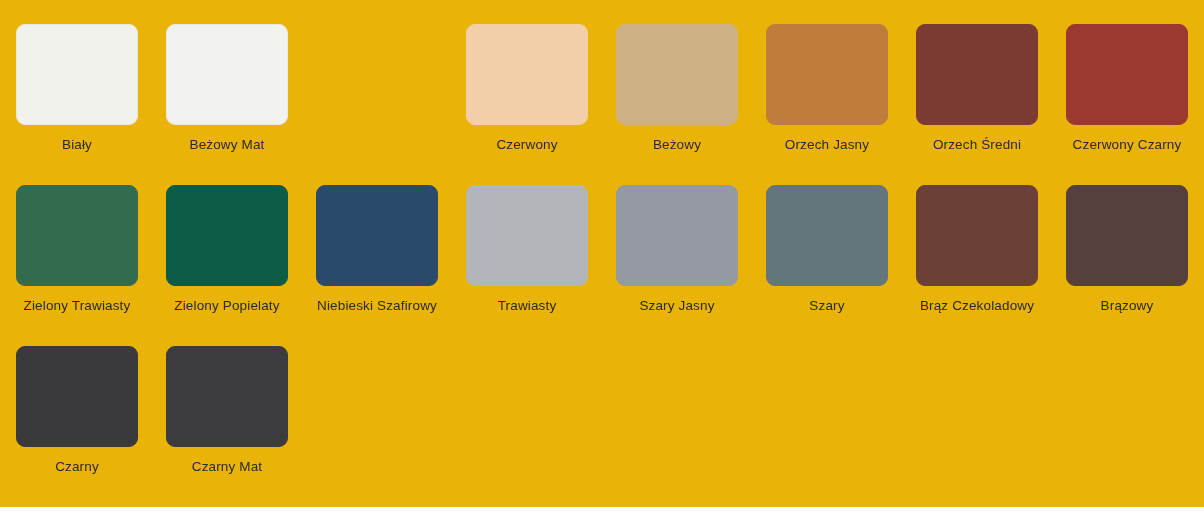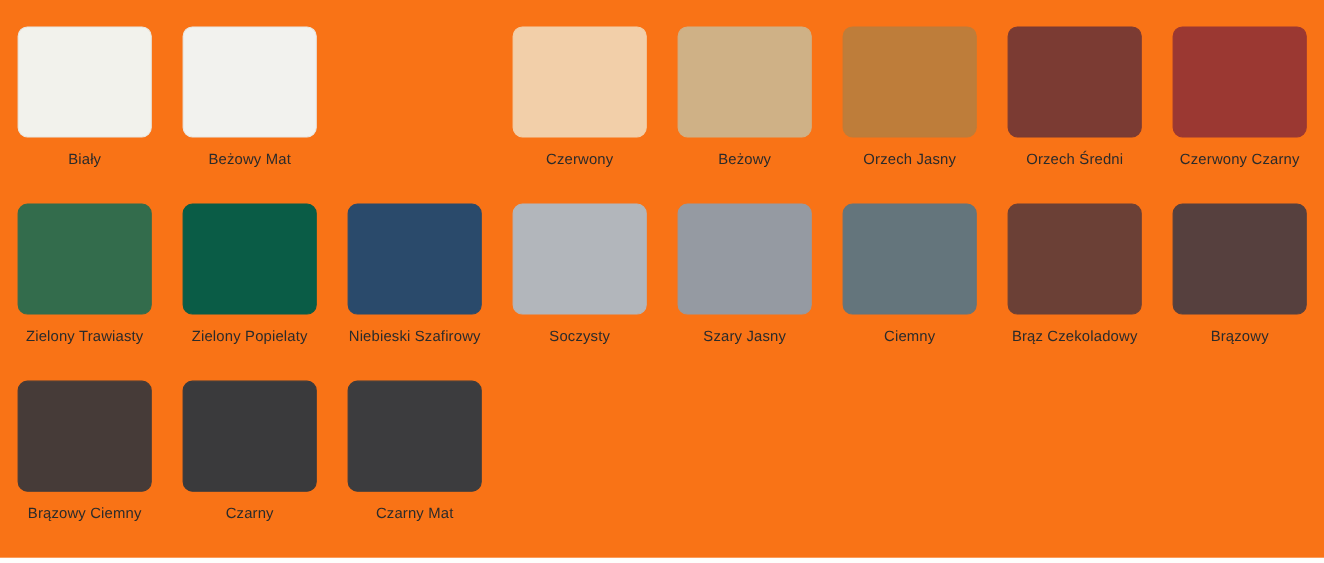--- a/index.html
+++ b/index.html
@@ -47,21 +47,21 @@
     white-space: nowrap;
   }
   .swatch-cell.empty .swatch-chip,
   .swatch-cell.empty .swatch-label {
     visibility: hidden;
   }
 </style>
 </head>
 <body style="background: rgb(254, 254, 252);">
 
-<div id="palette-grid" style="background: #f97316;">
+<div id="palette-grid" style="background: #eab308;">
     <div class="swatch-cell">
       <div class="swatch-chip" style="background-color: rgb(242, 242, 236); border: 1px solid rgb(232, 232, 226);"></div>
       <div class="swatch-label">Biały</div>
     </div>
     <div class="swatch-cell">
       <div class="swatch-chip" style="background-color: rgb(242, 242, 238); border: 1px solid rgb(232, 232, 228);"></div>
       <div class="swatch-label">Beżowy Mat</div>
     </div>
     <div class="swatch-cell empty">
       <div class="swatch-chip"></div>
@@ -94,41 +94,37 @@
     <div class="swatch-cell">
       <div class="swatch-chip" style="background-color: rgb(10, 92, 70); border: 1px solid rgb(10, 92, 70);"></div>
       <div class="swatch-label">Zielony Popielaty</div>
     </div>
     <div class="swatch-cell">
       <div class="swatch-chip" style="background-color: rgb(42, 74, 107); border: 1px solid rgb(42, 74, 107);"></div>
       <div class="swatch-label">Niebieski Szafirowy</div>
     </div>
     <div class="swatch-cell">
       <div class="swatch-chip" style="background-color: rgb(178, 182, 187); border: 1px solid rgb(178, 182, 187);"></div>
-      <div class="swatch-label">Soczysty</div>
+      <div class="swatch-label">Trawiasty</div>
     </div>
     <div class="swatch-cell">
       <div class="swatch-chip" style="background-color: rgb(149, 154, 162); border: 1px solid rgb(149, 154, 162);"></div>
       <div class="swatch-label">Szary Jasny</div>
     </div>
     <div class="swatch-cell">
       <div class="swatch-chip" style="background-color: rgb(100, 117, 124); border: 1px solid rgb(100, 117, 124);"></div>
-      <div class="swatch-label">Ciemny</div>
+      <div class="swatch-label">Szary</div>
     </div>
     <div class="swatch-cell">
       <div class="swatch-chip" style="background-color: rgb(107, 64, 54); border: 1px solid rgb(107, 64, 54);"></div>
       <div class="swatch-label">Brąz Czekoladowy</div>
     </div>
     <div class="swatch-cell">
       <div class="swatch-chip" style="background-color: rgb(86, 64, 62); border: 1px solid rgb(86, 64, 62);"></div>
       <div class="swatch-label">Brązowy</div>
-    </div>
-    <div class="swatch-cell">
-      <div class="swatch-chip" style="background-color: rgb(70, 59, 56); border: 1px solid rgb(70, 59, 56);"></div>
-      <div class="swatch-label">Brązowy Ciemny</div>
     </div>
     <div class="swatch-cell">
       <div class="swatch-chip" style="background-color: rgb(58, 58, 60); border: 1px solid rgb(58, 58, 60);"></div>
       <div class="swatch-label">Czarny</div>
     </div>
     <div class="swatch-cell">
       <div class="swatch-chip" style="background-color: rgb(60, 60, 62); border: 1px solid rgb(60, 60, 62);"></div>
       <div class="swatch-label">Czarny Mat</div>
     </div>
     <div class="swatch-cell empty">

